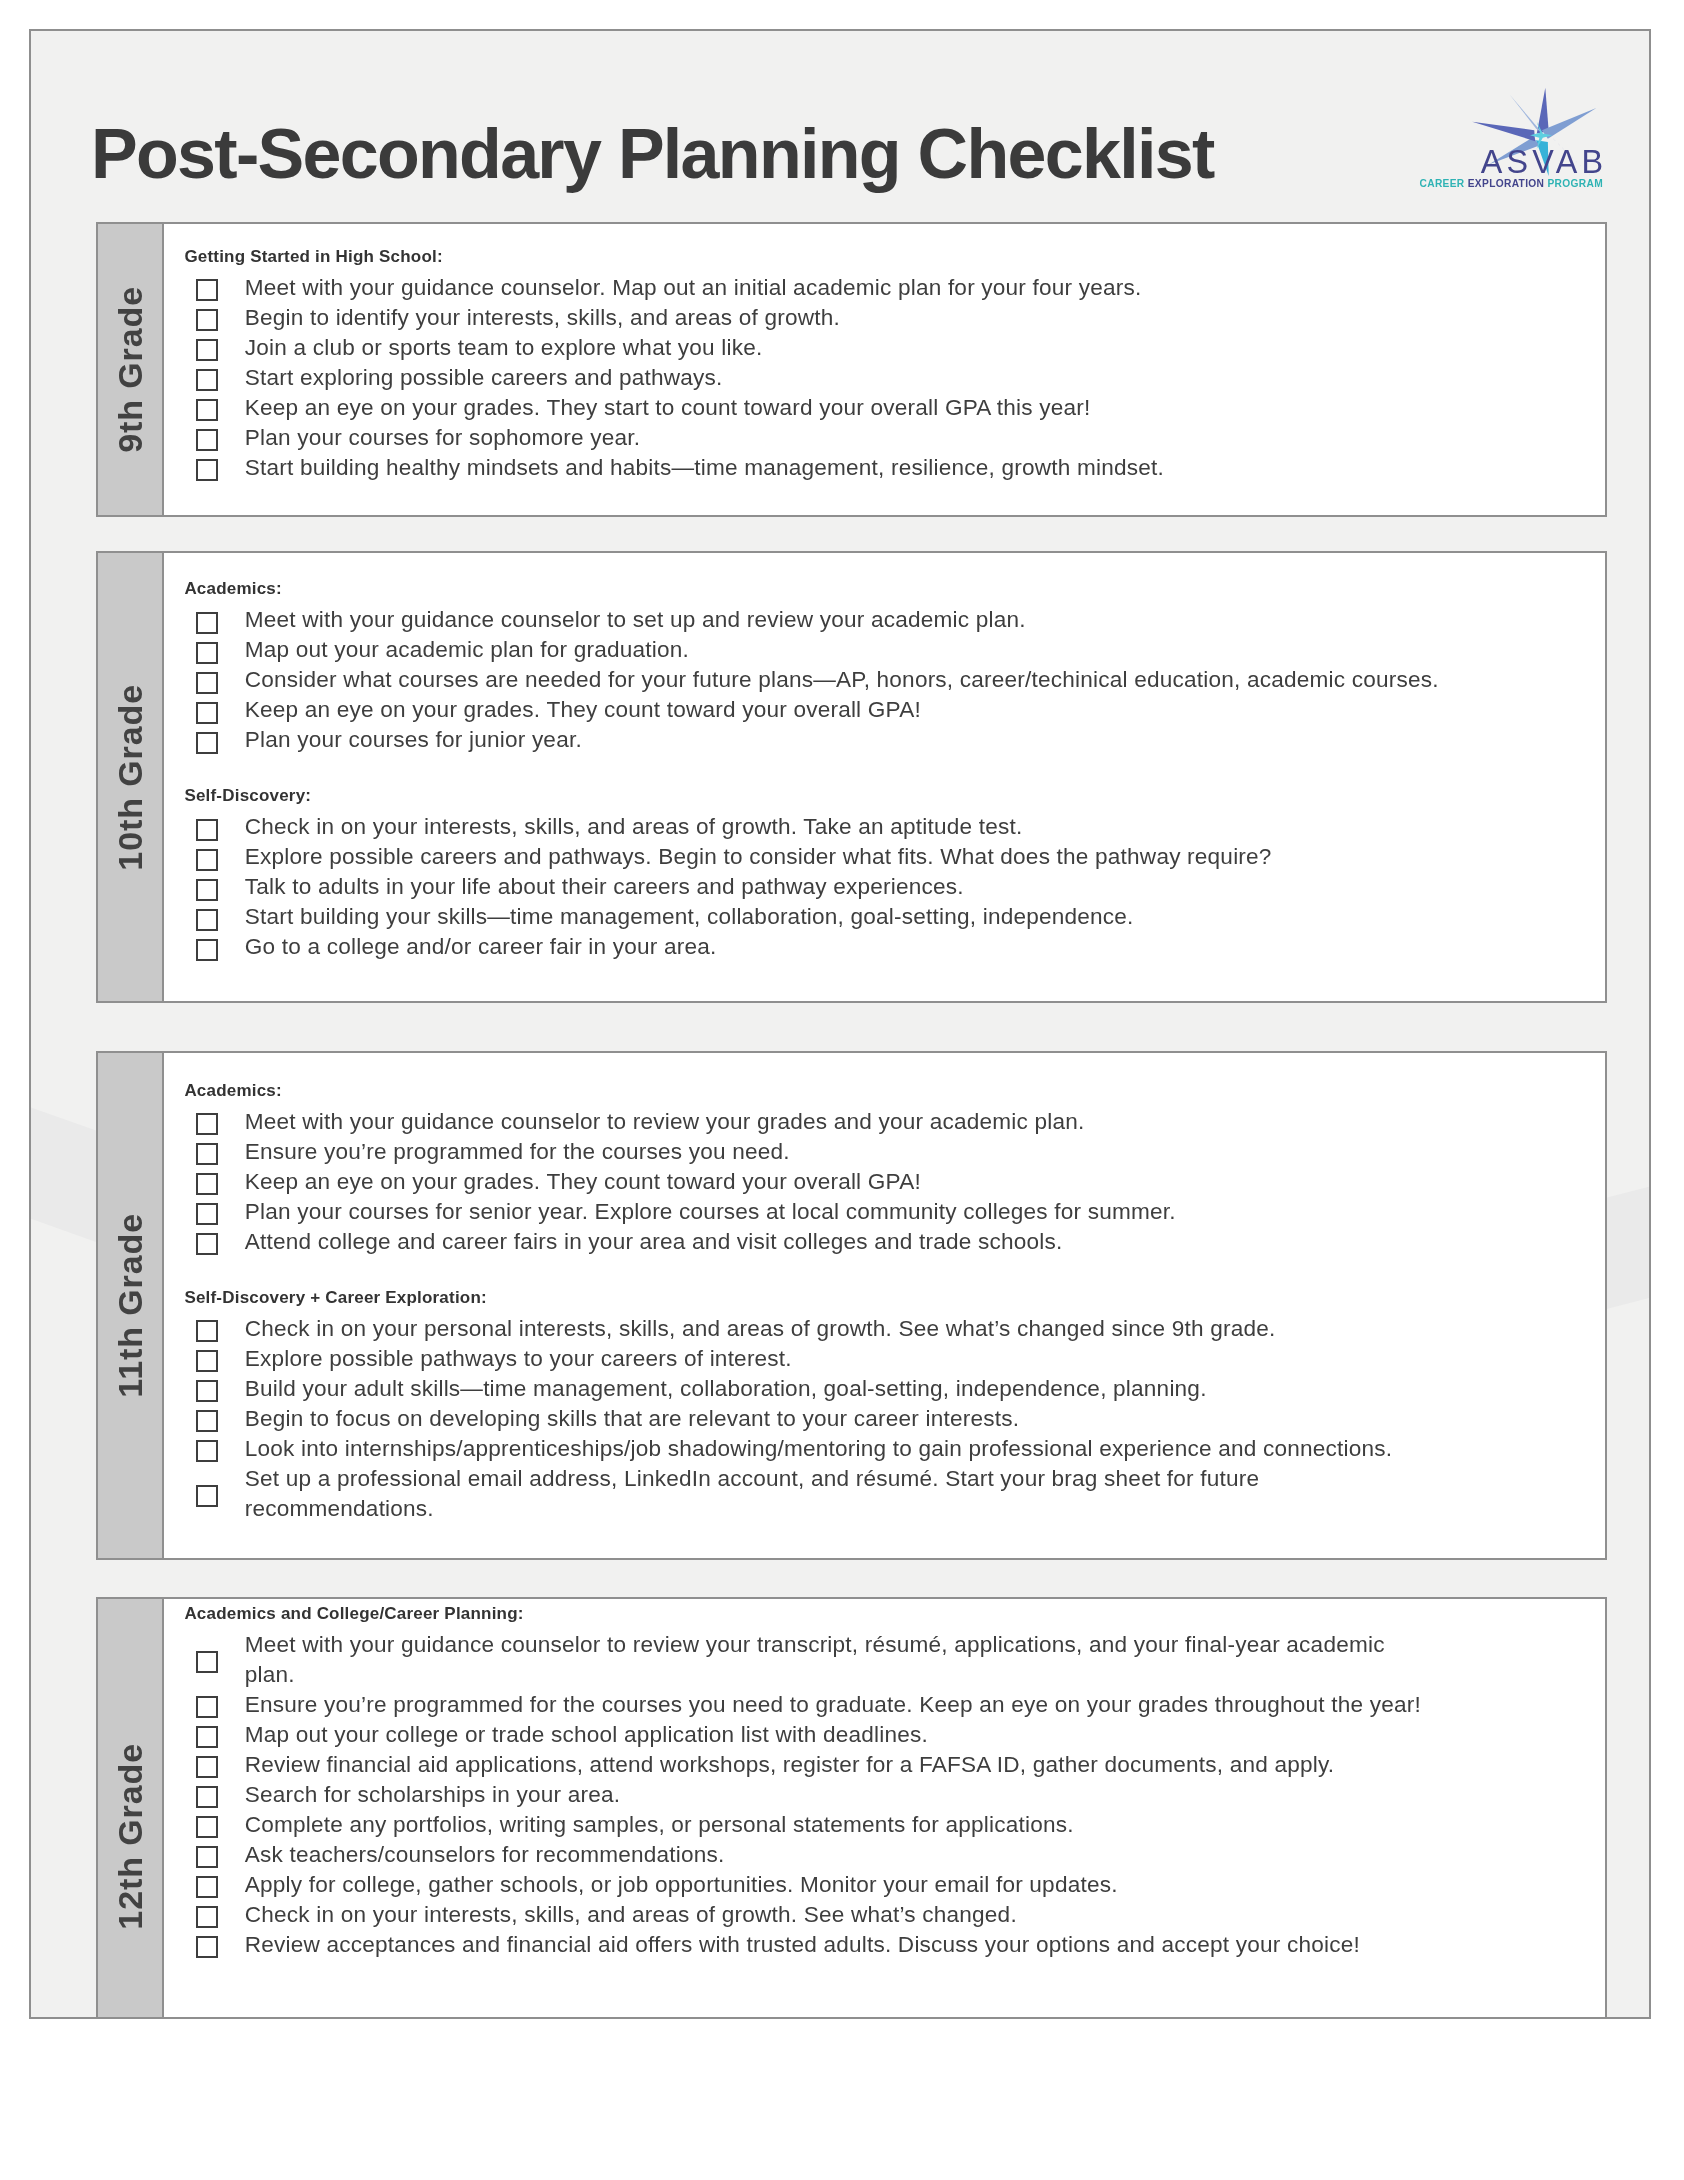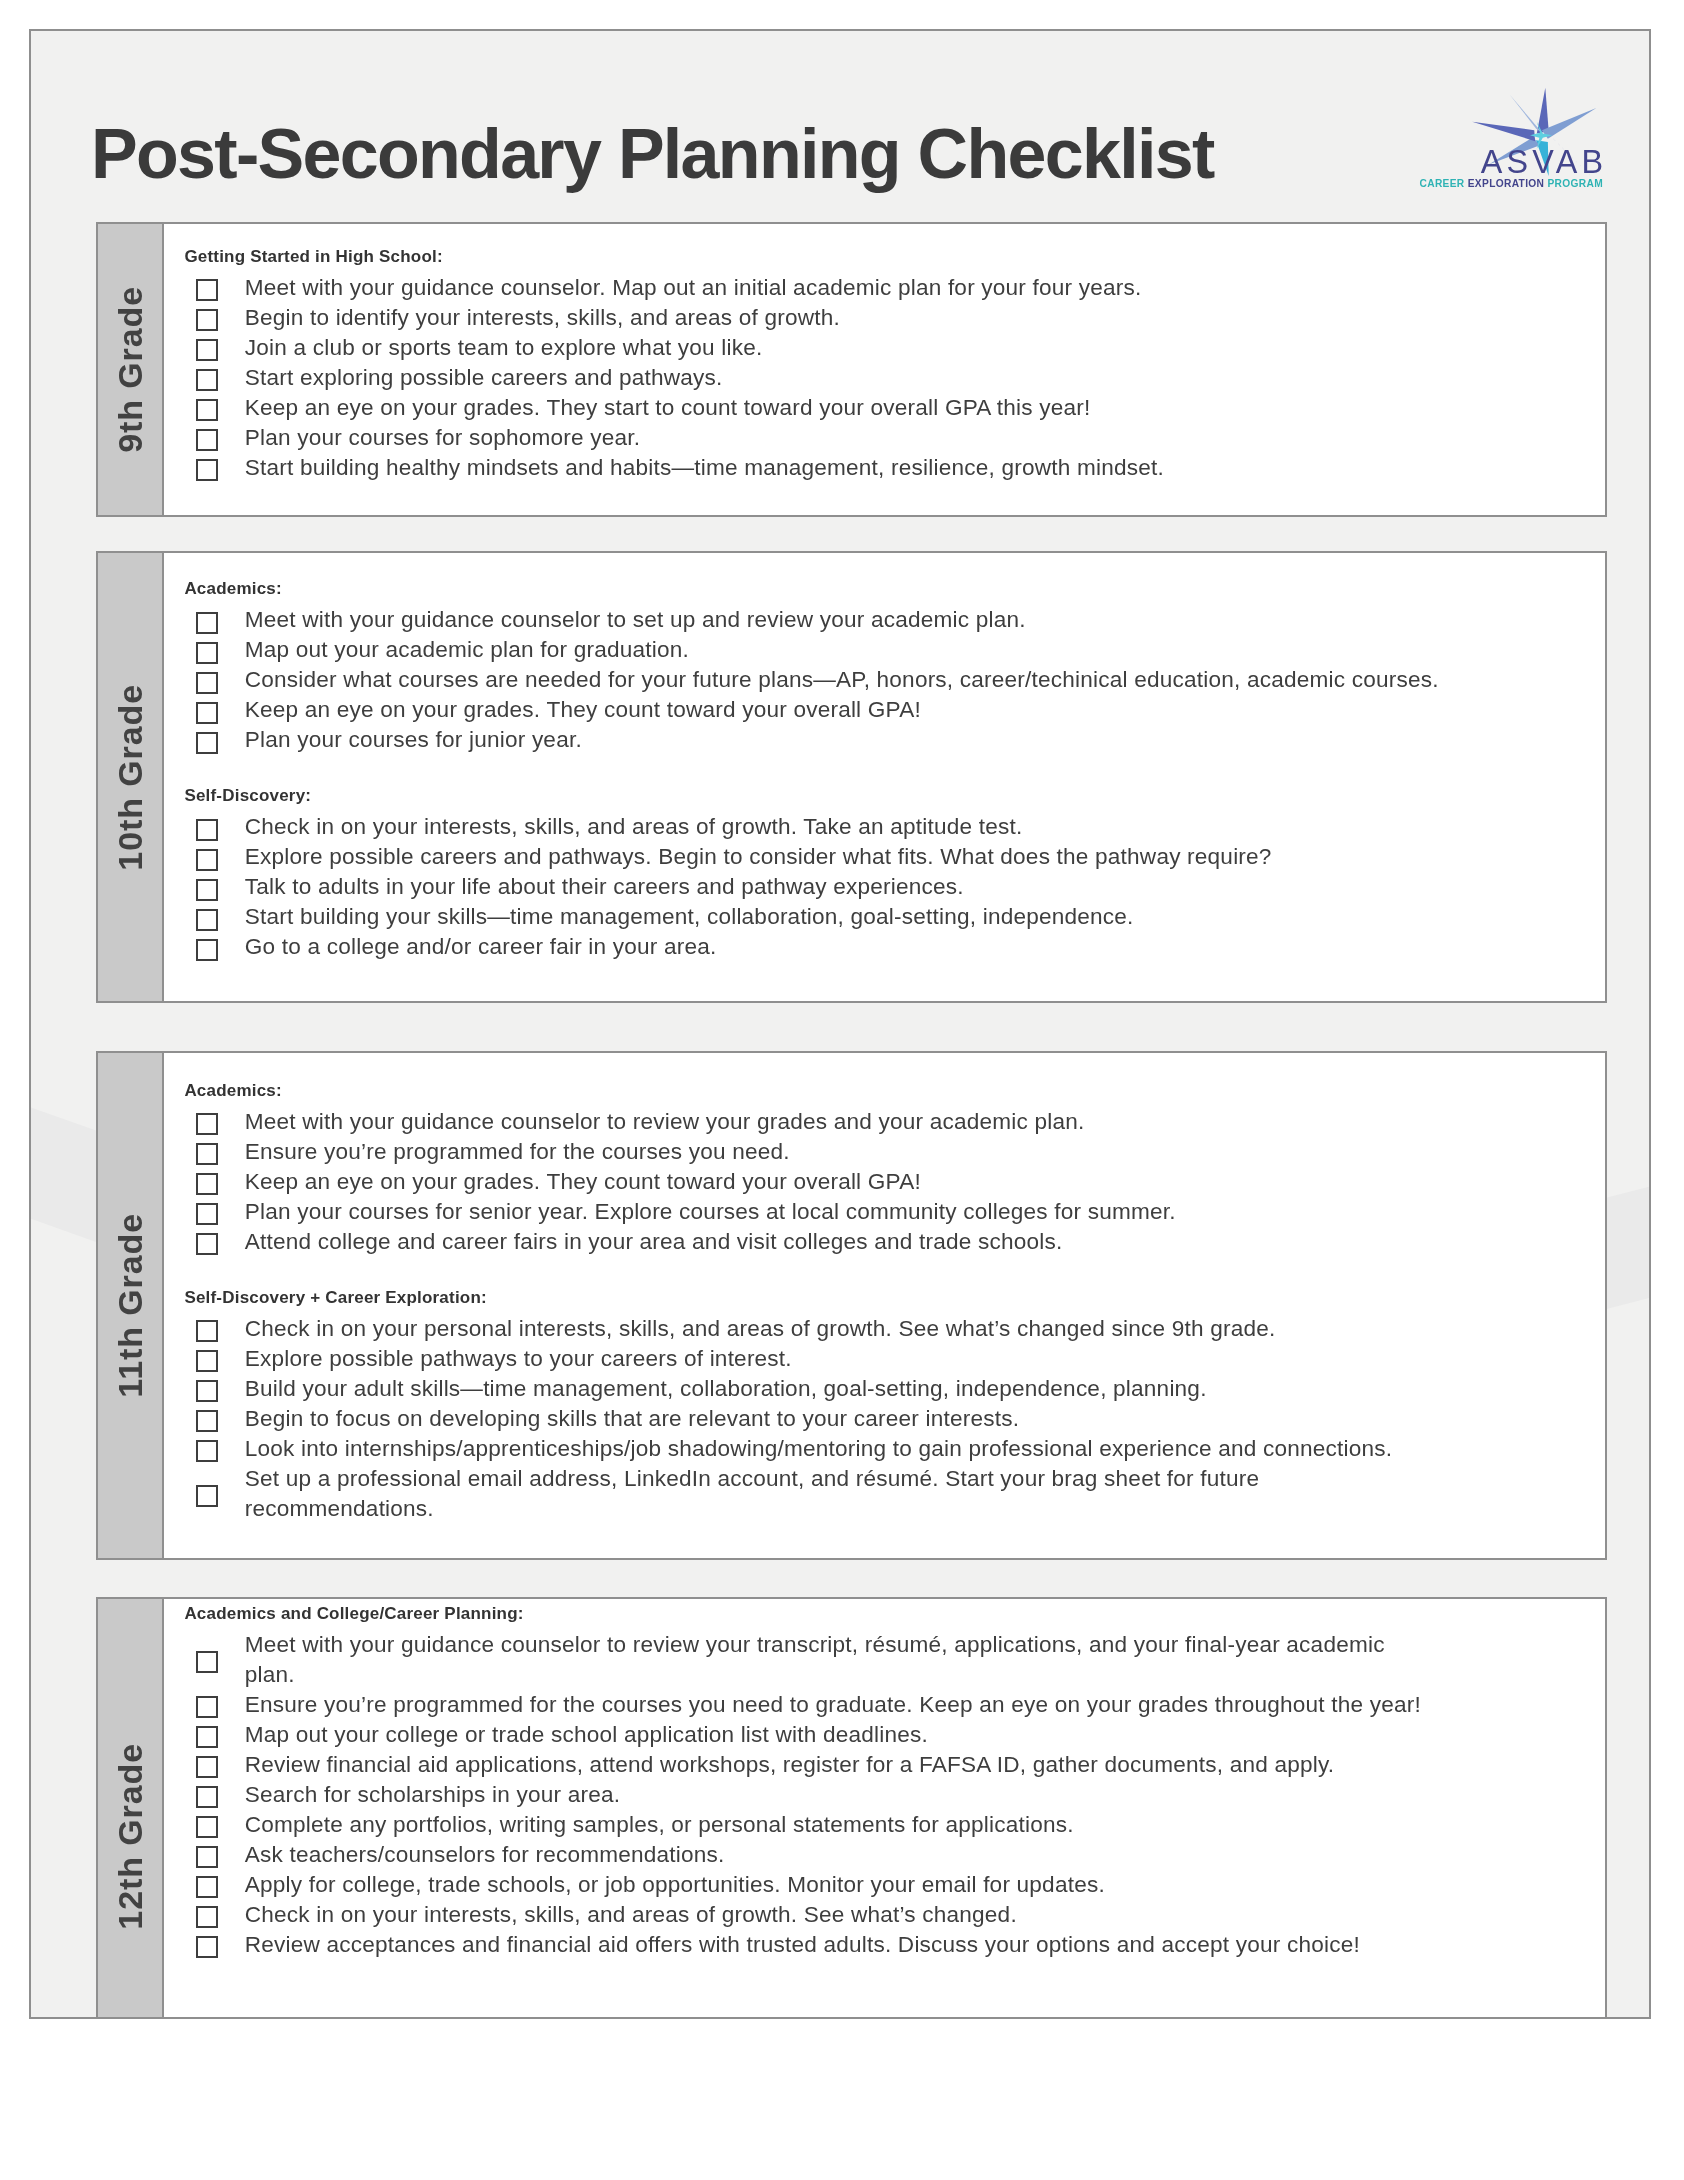--- a/index.html
+++ b/index.html
@@ -312,21 +312,21 @@
     <span class="item-text">Complete any portfolios, writing samples, or personal statements for applications.</span>
   </div>
 
   <div class="item">
     <span class="checkbox"></span>
     <span class="item-text">Ask teachers/counselors for recommendations.</span>
   </div>
 
   <div class="item">
     <span class="checkbox"></span>
-    <span class="item-text">Apply for college, trade schools, or job opportunities. Monitor your email for updates.</span>
+    <span class="item-text">Apply for college, gather schools, or job opportunities. Monitor your email for updates.</span>
   </div>
 
   <div class="item">
     <span class="checkbox"></span>
     <span class="item-text">Check in on your interests, skills, and areas of growth. See what’s changed.</span>
   </div>
 
 
   <div class="item">
     <span class="checkbox"></span>

